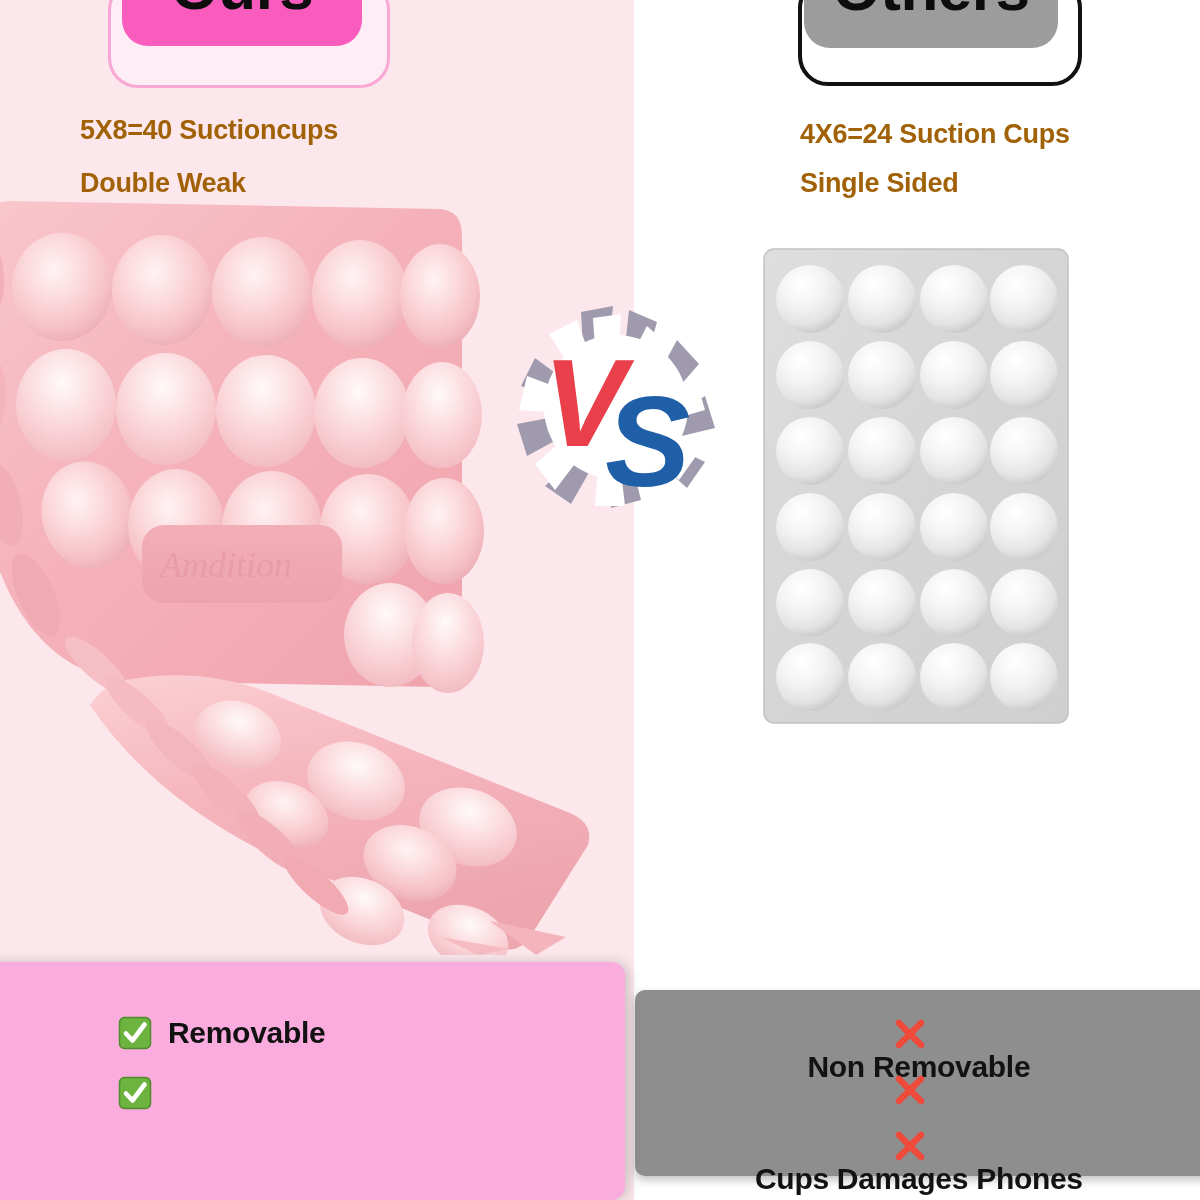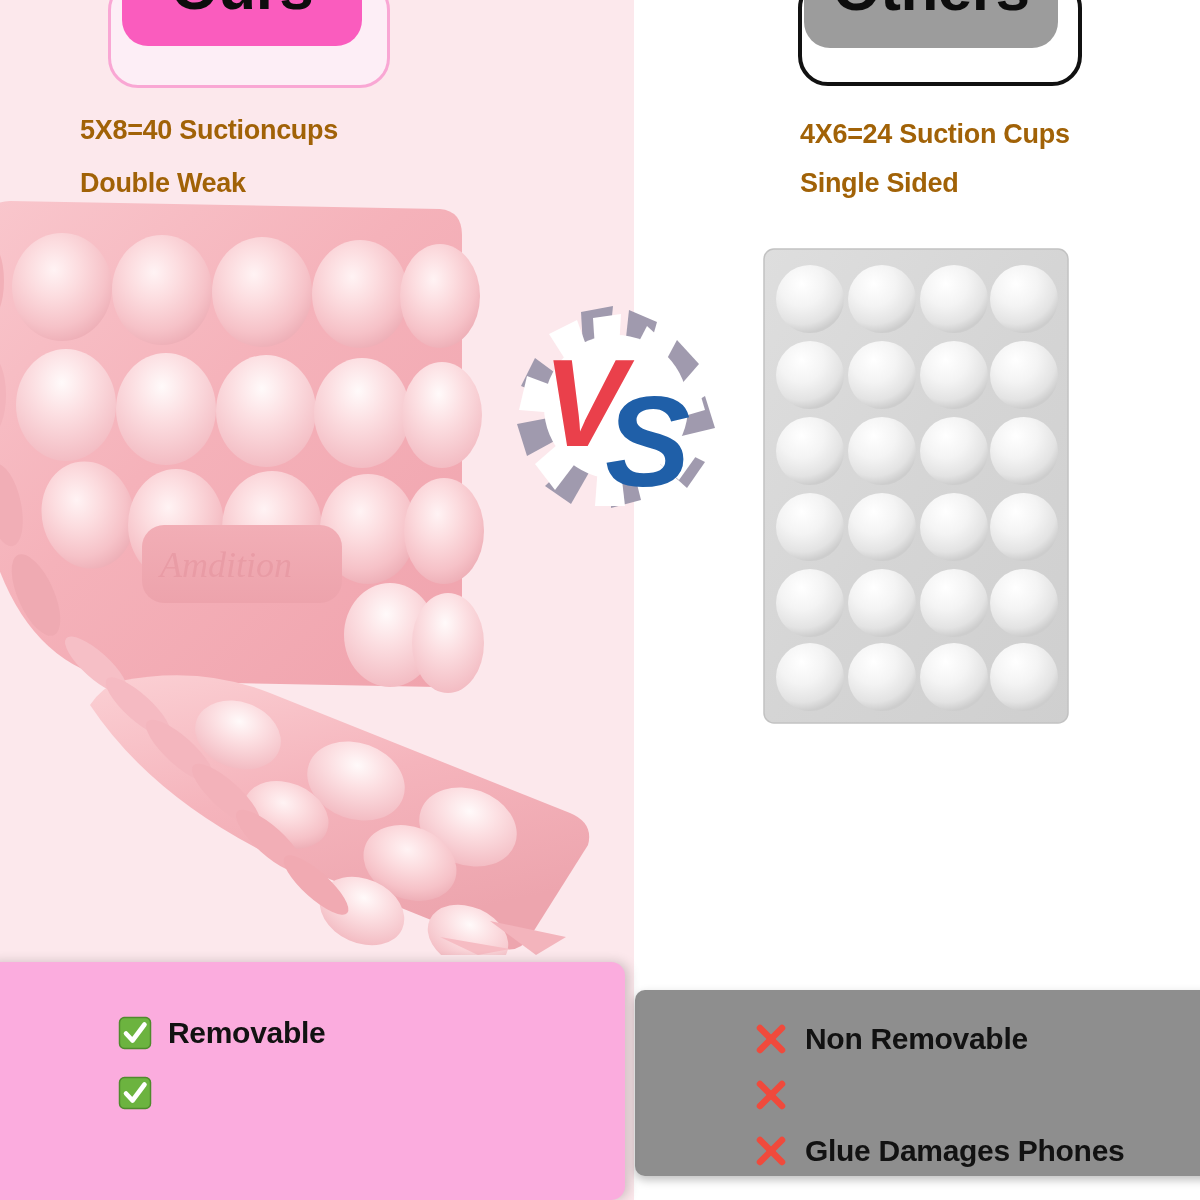--- a/index.html
+++ b/index.html
@@ -146,21 +146,21 @@
     color: #121212;
     white-space: nowrap;
     letter-spacing: -0.3px;
   }
   .icon-check, .icon-cross {
     width: 34px; height: 34px;
     margin-right: 16px;
     flex: 0 0 auto;
     display: block;
   }
-  #features-others .feature-row { margin-bottom: 14px; }
+  #features-others .feature-row { margin-bottom: 14px; flex-direction: column; }
   #features-others .icon-cross { width: 32px; height: 32px; margin-right: 18px; }
 </style>
 </head>
 <body>
 
 <div id="stage">
 
   <div class="panel-left"></div>
   <div class="panel-right"></div>
 
@@ -366,21 +366,21 @@
         </svg>
       </div>
 
       <div class="feature-row">
         <svg class="icon-cross" viewBox="0 0 32 32" xmlns="http://www.w3.org/2000/svg">
           <g stroke="#f04a3c" stroke-width="6.5" stroke-linecap="round">
             <line x1="5" y1="5" x2="27" y2="27"></line>
             <line x1="27" y1="5" x2="5" y2="27"></line>
           </g>
         </svg>
-        <span class="feature-label">Glue Damages Phones</span>
+        <span class="feature-label">Cups Damages Phones</span>
       </div>
 
     </div>
   </div>
 
   <div id="footer-pink">
     <div class="feature-list" id="features-ours">
 
       <div class="feature-row">
         <svg class="icon-check" viewBox="0 0 34 34" xmlns="http://www.w3.org/2000/svg">

